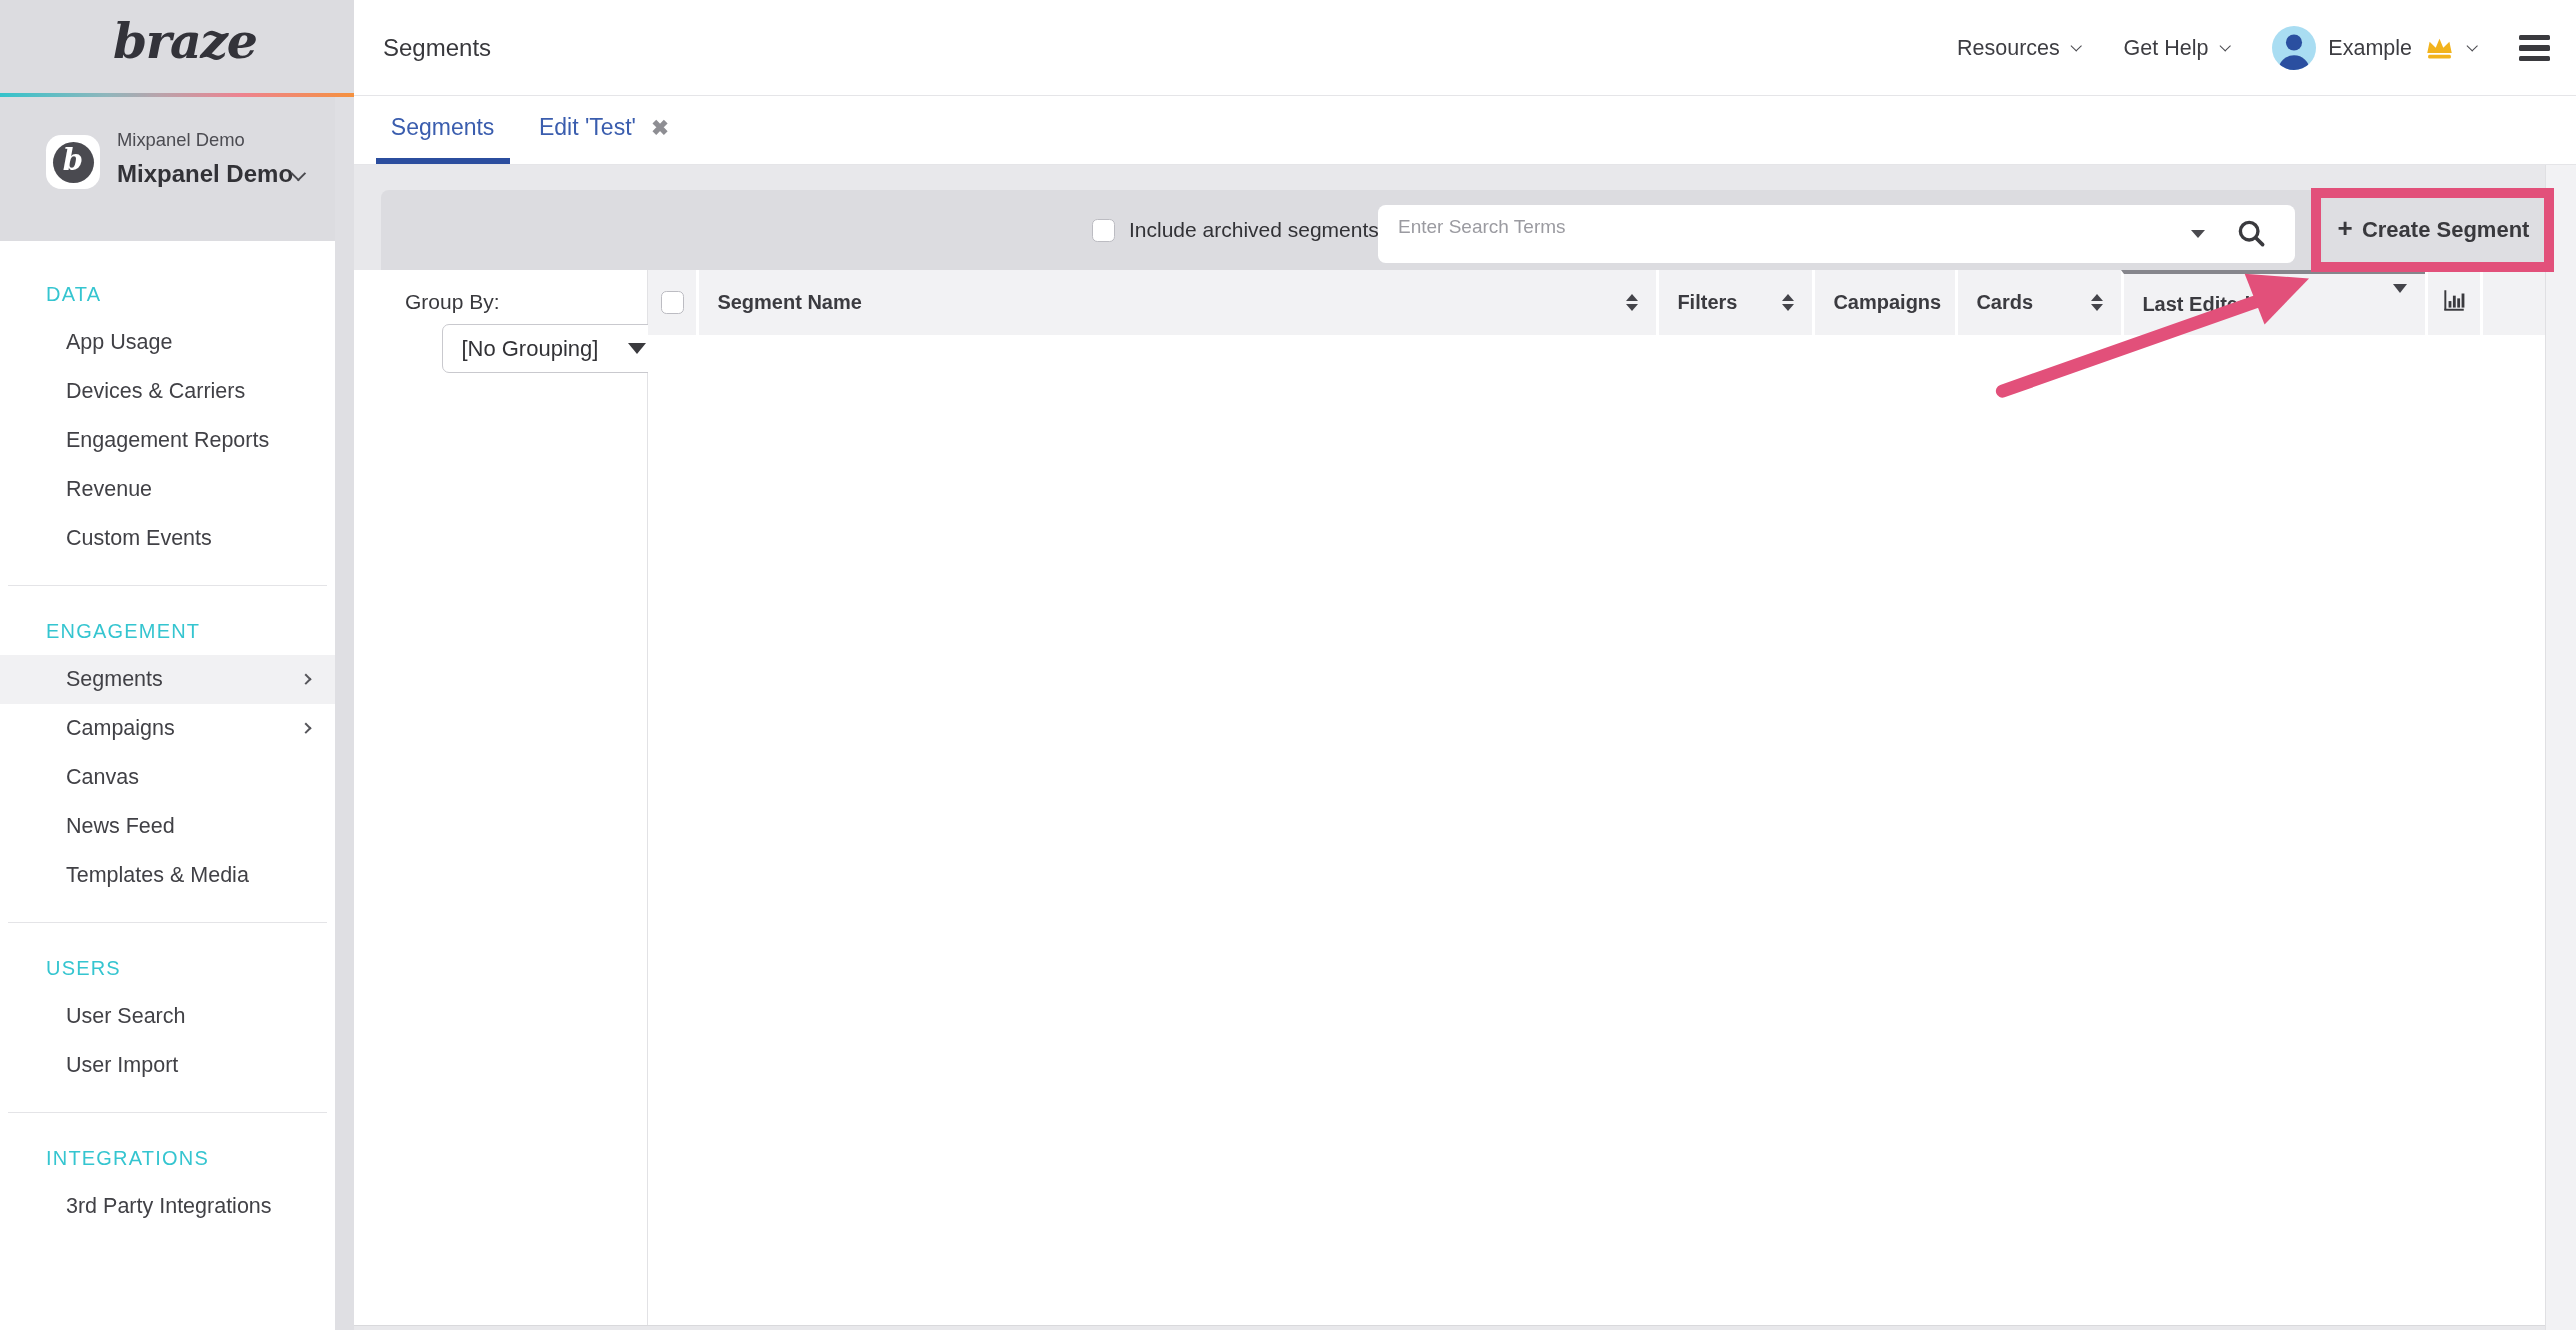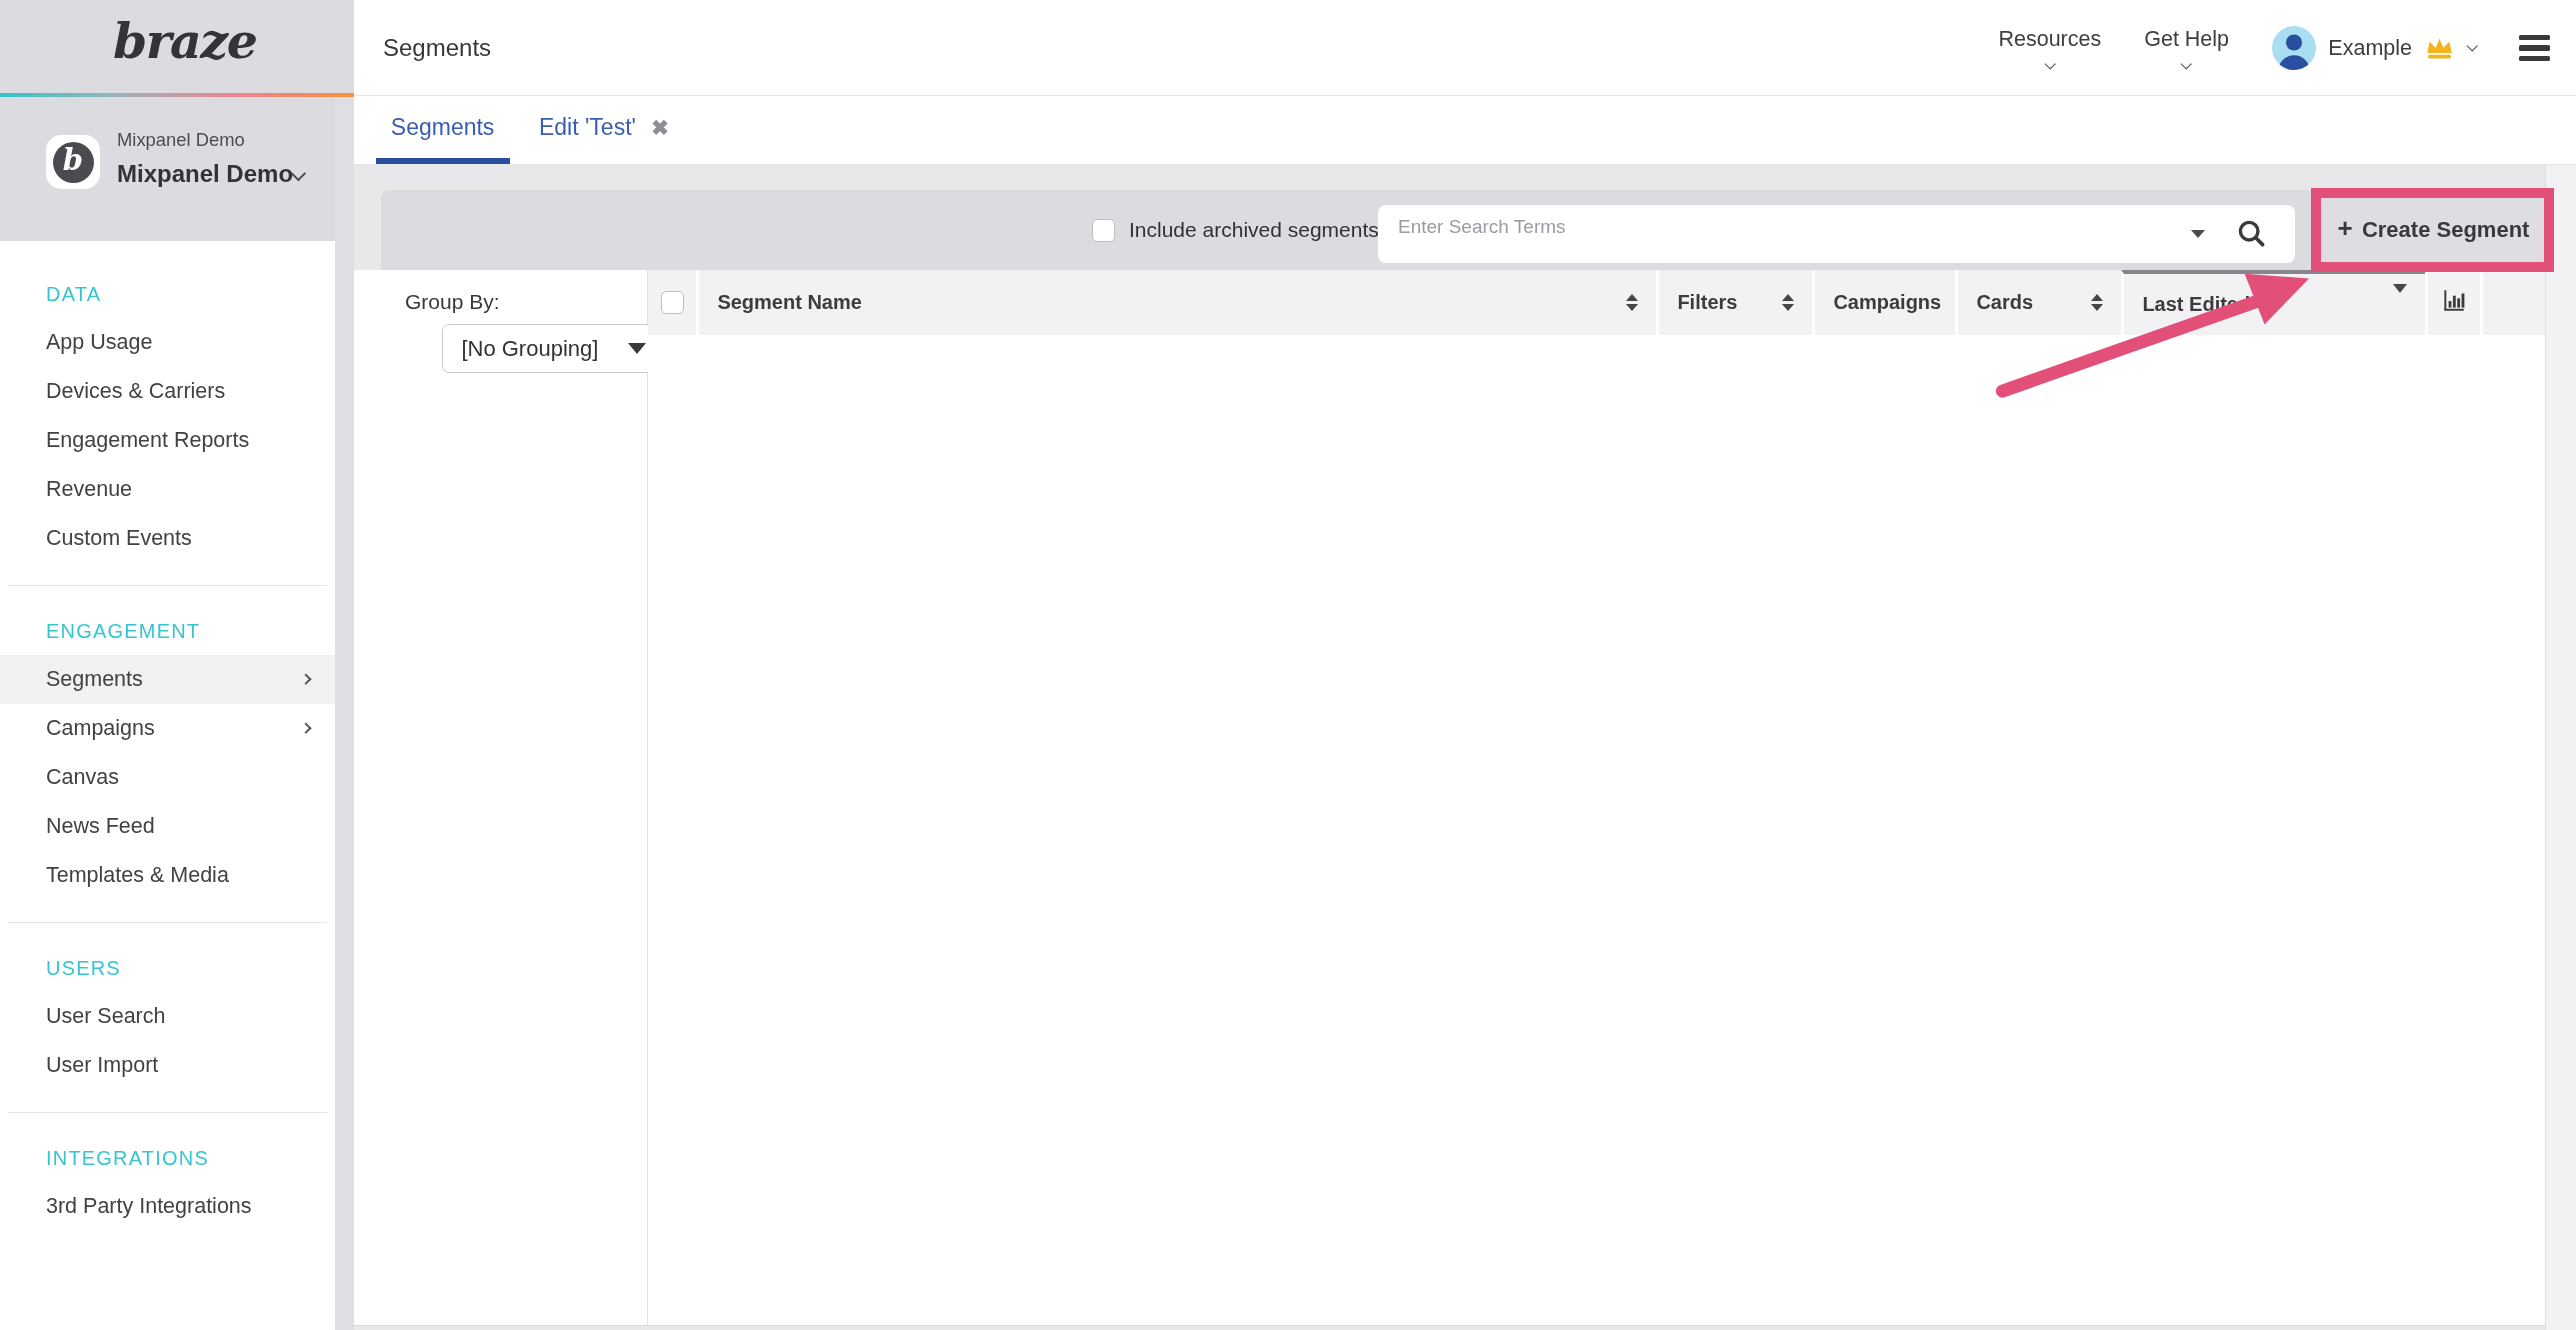--- a/index.html
+++ b/index.html
@@ -25,33 +25,33 @@
     display:flex;align-items:center;justify-content:center;}
   .ws-circle{width:41px;height:41px;border-radius:50%;background:#4a4a50;display:flex;align-items:center;justify-content:center;}
   .ws-b{color:#fff;font-family:"DejaVu Serif",serif;font-style:italic;font-weight:700;font-size:29px;line-height:1;margin-top:-3.1px;}
   .ws-eyebrow{position:absolute;left:117px;top:32px;font-size:18.4px;color:#4c4c52;}
   .ws-name{position:absolute;left:117px;top:63px;font-size:24px;font-weight:700;color:#323237;}
   .chev{display:inline-block;width:10.7px;height:10.7px;border-right:2.3px solid #4a4a4f;border-bottom:2.3px solid #4a4a4f;transform:rotate(45deg);}
   .ws-chev{position:absolute;left:293px;top:71px;}
   .nav{position:absolute;left:0;top:242px;width:335px;bottom:0;background:#fff;padding-top:28px;}
   .section-title{height:48px;line-height:48px;padding-left:46px;color:var(--teal);
     font-size:20px;font-weight:400;letter-spacing:1.2px;}
-  .nav-item{position:relative;height:49px;line-height:49px;padding-left:46px;font-size:21.5px;color:#414146;cursor:pointer;}
+  .nav-item{position:relative;height:49px;line-height:49px;padding-left:66px;font-size:21.5px;color:#414146;cursor:pointer;}
   .nav-item.active{background:#f1f1f3;}
   .item-chev{position:absolute;right:24.5px;top:20px;width:8.4px;height:8.4px;
     border-right:2.3px solid #55555a;border-bottom:2.3px solid #55555a;transform:rotate(-45deg);}
   .nav-divider{border:none;border-top:0.8px solid #e4e4e7;margin:21.5px 7.7px;}
   .sidebar-gutter{position:absolute;left:335px;top:97px;width:19px;bottom:0;background:#dfdfe3;}
 
   
   .main{position:absolute;left:354px;top:0;right:0;bottom:0;}
   .top-header{position:absolute;left:0;top:0;right:0;height:96px;background:#fff;border-bottom:0.8px solid var(--line);}
   .page-title{position:absolute;left:29px;top:0;height:96px;line-height:96px;font-size:24px;font-weight:500;color:#38383c;}
   .header-right{position:absolute;right:26px;top:0;height:96px;display:flex;align-items:center;gap:43px;}
-  .hdr-link{display:flex;align-items:center;gap:12.3px;font-size:21.5px;color:#3d3d42;cursor:pointer;flex-direction:column;}
+  .hdr-link{display:flex;align-items:center;gap:12.3px;font-size:21.5px;color:#3d3d42;cursor:pointer;}
   .sm-chev{width:8.4px;height:8.4px;border-right:1.9px solid #4a4a4f;border-bottom:1.9px solid #4a4a4f;transform:rotate(45deg);margin-top:-4.6px;}
   .user-chip{display:flex;align-items:center;gap:12.3px;cursor:pointer;}
   .user-name{font-size:21.5px;color:#3d3d42;}
   .hamburger{display:flex;flex-direction:column;gap:5.4px;cursor:pointer;}
   .hamburger i{display:block;width:31px;height:5.4px;background:#3a3a3e;border-radius:1.5px;}
 
   .tab-bar{position:absolute;left:0;top:96px;right:0;height:69px;background:#fff;border-bottom:0.8px solid var(--line);
     display:flex;align-items:stretch;padding-left:21.5px;}
   .tab{display:flex;align-items:center;gap:15.3px;padding:0 15.3px;margin-right:14px;font-size:23px;
     color:var(--tab-blue);cursor:pointer;border-bottom:6.1px solid transparent;}

